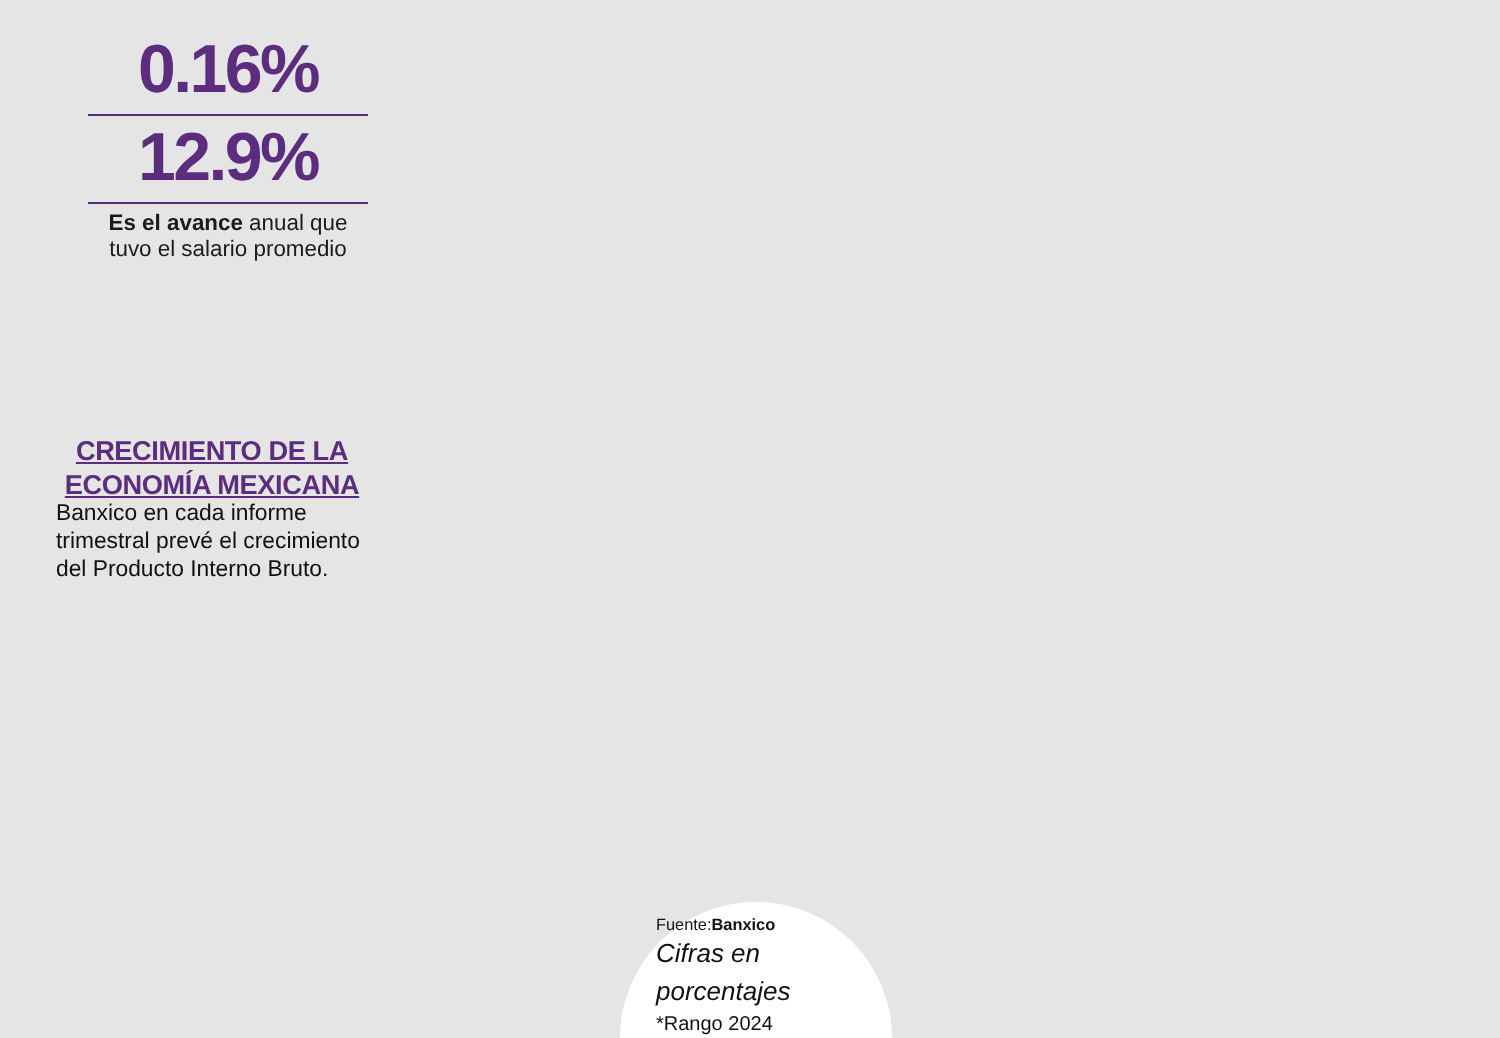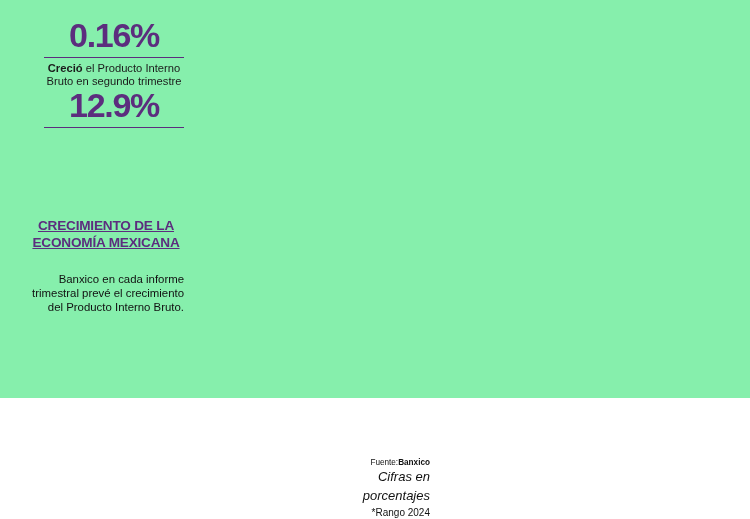--- a/index.html
+++ b/index.html
@@ -1,21 +1,21 @@
 <!DOCTYPE html>
 <html><head>
 <meta charset="utf-8">
 <style>
   html,body{margin:0;padding:0;}
   body{
     width:750px;height:519px;overflow:hidden;background:#ffffff;
     font-family:"Liberation Sans", sans-serif;
     -webkit-font-smoothing:antialiased;
   }
-  #root{position:relative;width:750px;height:398px;background:#86efac;}
+  #root{position:relative;width:750px;height:519px;background:#e5e5e5;}
 
   
   .stats{position:absolute;left:44px;top:18px;width:140px;}
   .stat-big{
     font-size:34px;font-weight:bold;color:#5C2D7E;letter-spacing:-1.3px;
     line-height:1.0;text-align:center;white-space:nowrap;
   }
   .stat-rule{height:1px;background:#5C2D7E;margin:5px 0 4px 0;width:100%;}
   .stat-desc{
     font-size:11.2px;color:#1b1b1b;line-height:1.16;text-align:center;
@@ -25,30 +25,30 @@
   .stat-2{}
 
   
   .titleblock{position:absolute;left:28px;top:218px;width:156px;text-align:center;}
   .title-main{
     font-size:13.6px;font-weight:bold;color:#5C2D7E;line-height:1.22;
     letter-spacing:-0.2px;
     text-decoration:underline;
   }
   .title-sub{
-    margin-top:22px;font-size:11.4px;color:#111;line-height:1.2;
-    text-align:right;font-weight:500;
+    margin-top:0;font-size:11.4px;color:#111;line-height:1.2;
+    text-align:left;font-weight:500;
   }
 
   
   #fan{position:absolute;left:0;top:0;width:750px;height:519px;}
 
   
   .hub{
-    position:absolute;left:310px;top:457px;width:120px;text-align:right;
+    position:absolute;left:328px;top:457px;width:120px;text-align:left;
     pointer-events:none;
   }
   .hub-src{font-size:8.2px;color:#111;line-height:1.35;}
   .hub-src b{font-weight:bold;}
   .hub-note{font-size:13px;color:#111;font-style:italic;line-height:1.45;}
   .hub-note2{font-size:10px;color:#111;line-height:1.45;}
 
   
   .seg-period{
     font-family:"Liberation Sans", sans-serif;
@@ -113,28 +113,28 @@
         <text x="483.29221451563694" y="543.032260867282" class="seg-range" text-anchor="middle" dominant-baseline="middle" transform="rotate(-257.1428571428571 483.29221451563694 543.032260867282)">1.1-1.9*</text>
       </g>
       <path d="M 310 519 A 68 68 0 0 1 446 519 Z" fill="#FFFFFF"></path>
     </svg>
 
   <div class="stats">
 
     <div class="stat-1">
       <div class="stat-big">0.16%</div>
       <div class="stat-rule"></div>
-      <div class="stat-desc">
-        <b>Creció</b><span> el Producto Interno Bruto en segundo trimestre</span>
-      </div>
     </div>
 
     <div class="stat-2">
       <div class="stat-big">12.9%</div>
       <div class="stat-rule"></div>
+      <div class="stat-desc">
+        <b>Es el avance</b><span> anual que tuvo el salario promedio</span>
+      </div>
     </div>
 
   </div>
 
   <div class="titleblock">
     <div class="title-main">CRECIMIENTO DE LA ECONOMÍA MEXICANA</div>
     <div class="title-sub">Banxico en cada informe trimestral prevé el crecimiento del Producto Interno Bruto.</div>
   </div>
 
   <div class="hub">

